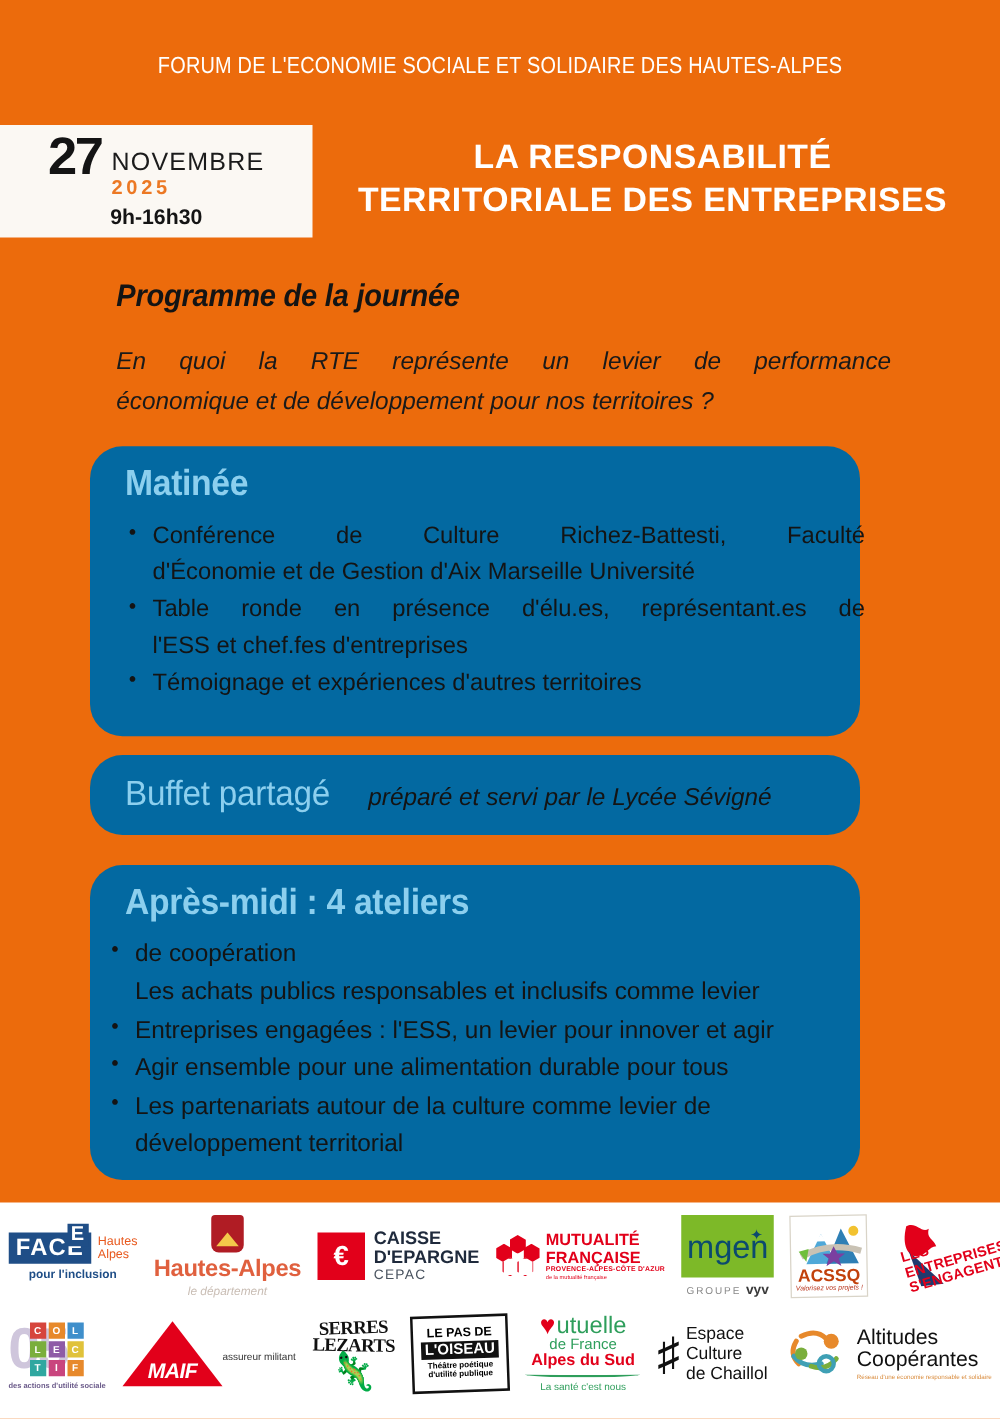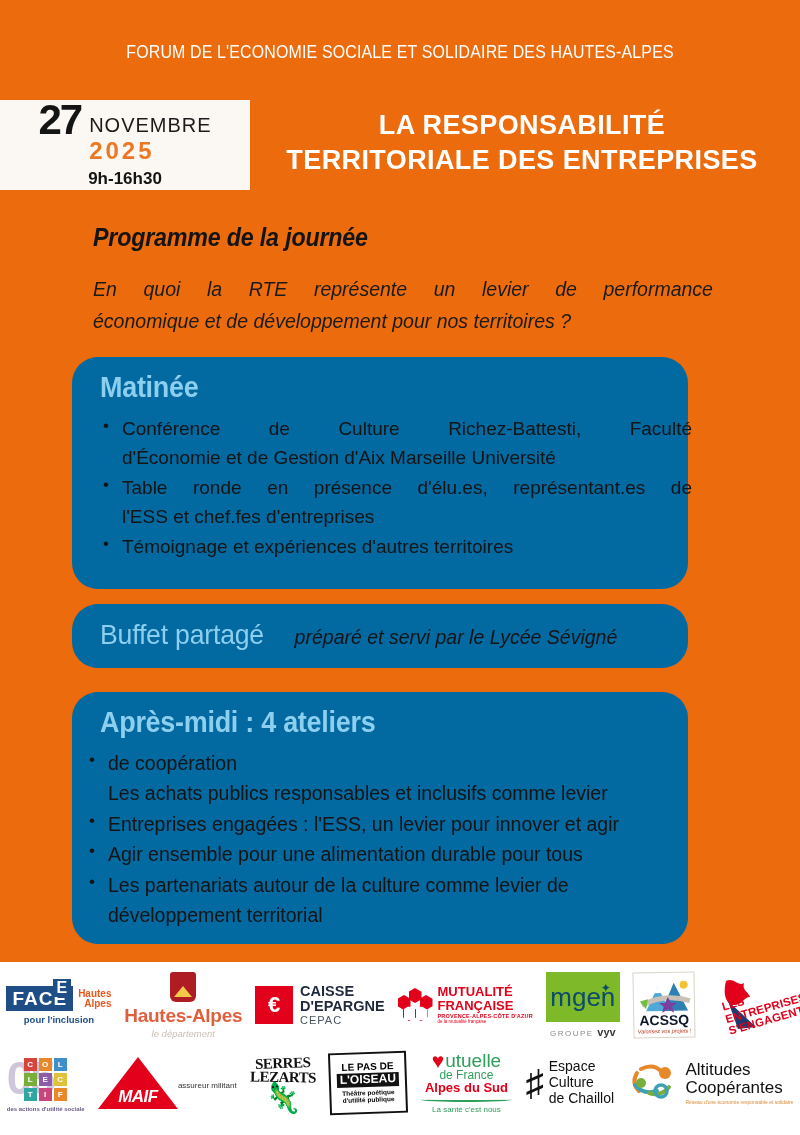--- a/index.html
+++ b/index.html
@@ -51,21 +51,21 @@
     font-family: "Liberation Sans", sans-serif;
     margin-top: -2px;
   }
   .month-year { margin-left: 8px; margin-top: 12px; text-align: left; }
   .month {
     font-size: 20px; font-weight: 400; color: #1b1b1b;
     letter-spacing: 1.0px; line-height: 1.0;
     font-family: "Liberation Sans", sans-serif;
   }
   .year {
-    font-size: 24px; font-weight: 700; color: #EC7823;
+    font-size: 16px; font-weight: 700; color: #EC7823;
     letter-spacing: 3px; line-height: 1.15; margin-top: 2px;
   }
   .hours {
     font-size: 17px; font-weight: 700; color: #141414;
     margin-top: 4px; letter-spacing: 0px;
   }
 
   
   .main-title {
     position: absolute; left: 262px; top: 108px; width: 520px;
@@ -199,22 +199,22 @@
     background:#1F4E87; color:#fff; font-weight:800; font-size:19px;
     padding:3px 6px 3px 6px; letter-spacing:1px; line-height:1;
     position:relative;
   }
   .face-e {
     position:absolute; right:2px; top:-7px;
     background:#1F4E87; color:#fff; font-size:16px; font-weight:800;
     padding:1px 3px;
   }
   .face-ha {
-    color:#E8591E; font-size:10px; font-weight:700; line-height:1.05;
-    margin-left:5px; text-align:right; margin-bottom:1px;
+    color:#E8591E; font-size:10px; font-weight:400; line-height:1.05;
+    margin-left:5px; text-align:left; margin-bottom:1px;
   }
   .face-sub { color:#1F4E87; font-size:9.5px; font-weight:700; margin-top:3px; }
 
   .ha-wrap { display:flex; flex-direction:column; align-items:center; }
   .ha-icon {
     width:26px; height:30px; background:#B01C24; border-radius:3px 3px 6px 6px;
     position:relative; margin-bottom:3px;
   }
   .ha-icon::after{
     content:""; position:absolute; left:4px; bottom:5px;
@@ -259,21 +259,21 @@
   .mgen-box span.star{position:absolute;right:9px;top:9px;font-size:12px;}
   .mgen-sub{margin-top:4px;font-size:8px;color:#8a8a8a;letter-spacing:1.5px;}
   .mgen-sub b{color:#3a3a3a;font-size:11px;letter-spacing:0;}
 
   .acssq-wrap{
     width:62px;height:66px;background:#fff;border:1.5px solid #d9d4c8;
     display:flex;flex-direction:column;align-items:center;justify-content:flex-end;
     padding-bottom:3px;position:relative;transform:rotate(-1deg);
   }
   .acssq-art{position:absolute;top:4px;left:4px;right:4px;height:36px;}
-  .acssq-name{color:#0f172a;font-size:14px;font-weight:800;line-height:1;}
+  .acssq-name{color:#c2410c;font-size:14px;font-weight:800;line-height:1;}
   .acssq-sub{color:#B9371F;font-size:5.5px;font-style:italic;margin-top:1px;}
 
   .lee-wrap{position:relative;width:86px;height:60px;}
   .lee-txt{
     position:absolute;left:16px;top:14px;
     transform:rotate(-16deg);
     color:#E2001A;font-size:11.5px;font-weight:800;line-height:1.1;
     letter-spacing:0.2px;
   }
 

